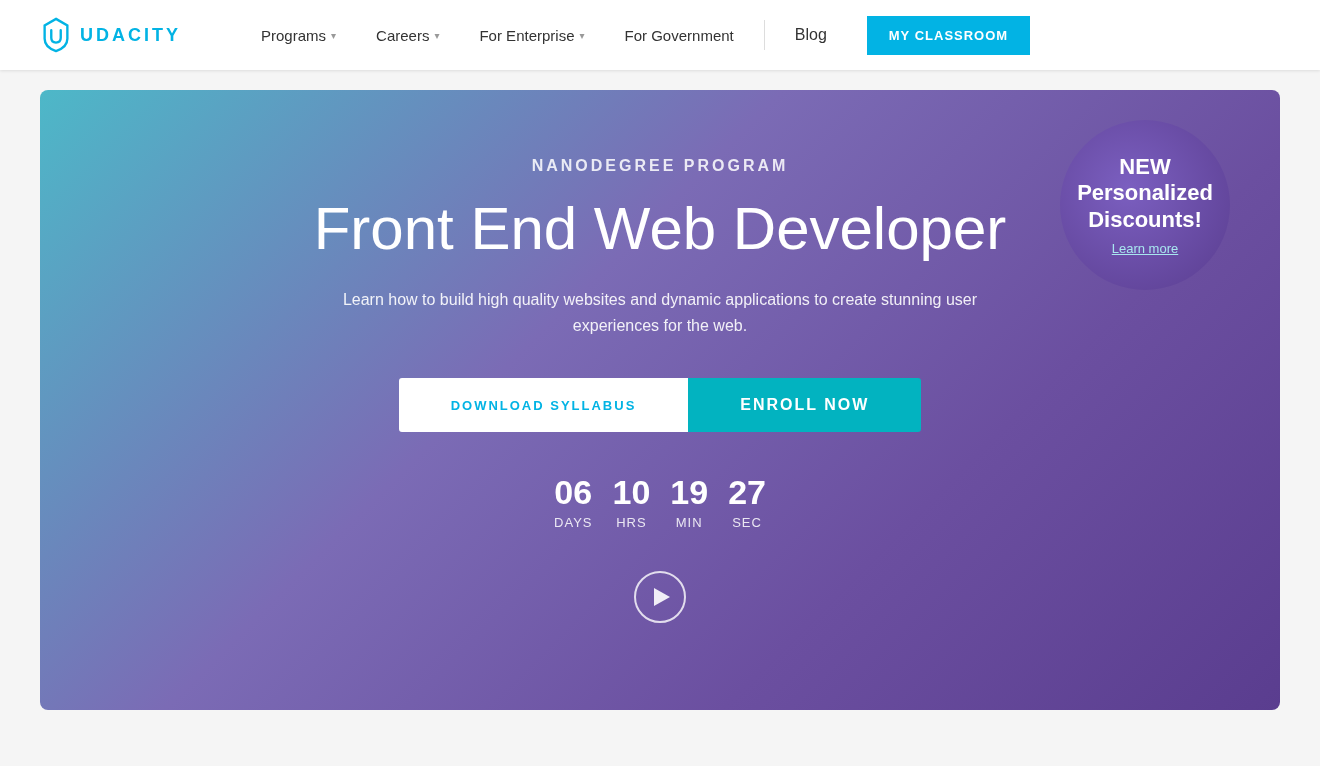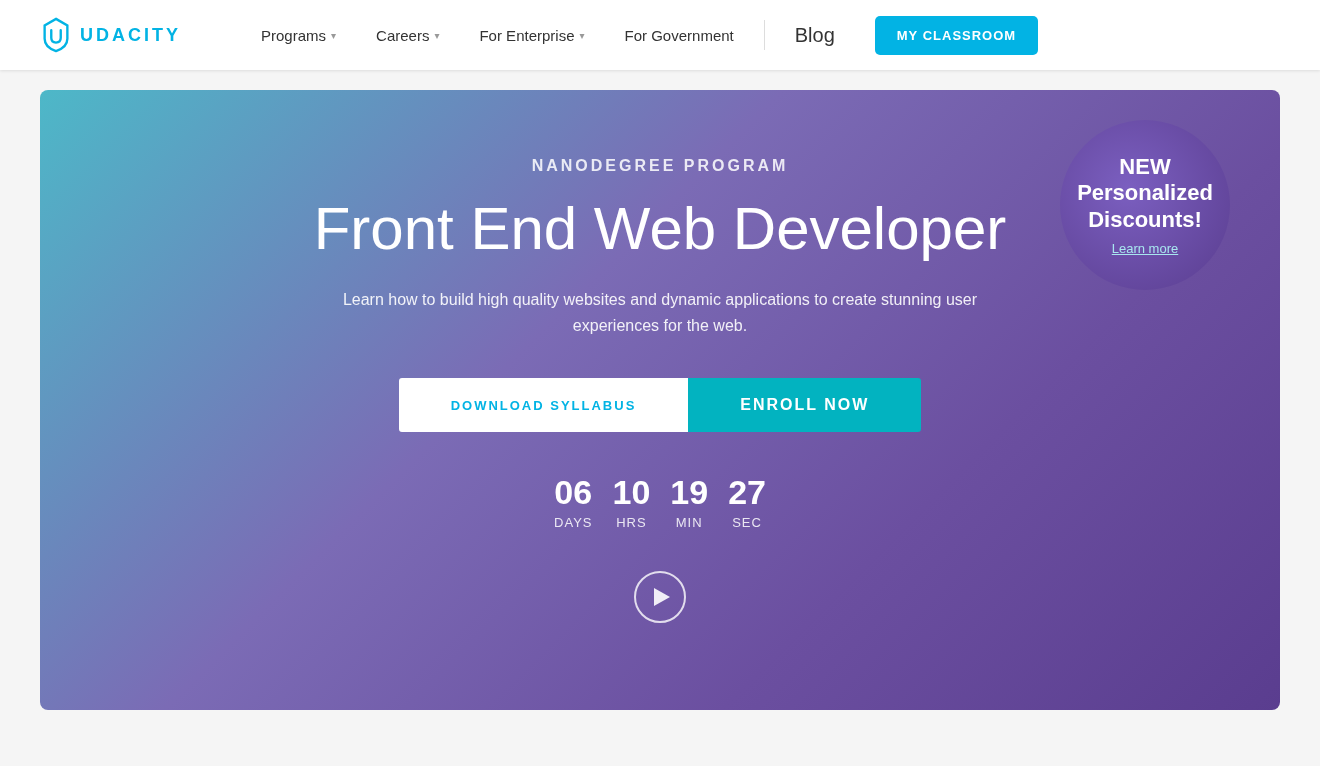--- a/index.html
+++ b/index.html
@@ -55,35 +55,35 @@
       color: #999;
     }
     .nav-divider {
       width: 1px;
       height: 30px;
       background: #ddd;
       margin: 0 10px;
     }
     .nav-blog {
       padding: 0 20px;
-      font-size: 20px;
+      font-size: 16px;
       color: #333;
       cursor: pointer;
       text-decoration: none;
     }
     .btn-classroom {
       background: #02b3e4;
       color: #fff;
       border: none;
       padding: 12px 22px;
       font-size: 13px;
       font-weight: 700;
       letter-spacing: 1px;
       cursor: pointer;
-      border-radius: 5px;
+      border-radius: 0;
       margin-left: 20px;
     }
 
     
     .hero {
       margin: 20px 40px;
       border-radius: 8px;
       min-height: 620px;
       background: linear-gradient(135deg, #4db8c8 0%, #7b6bb5 40%, #6b4fa0 70%, #5a3d8f 100%);
       position: relative;

